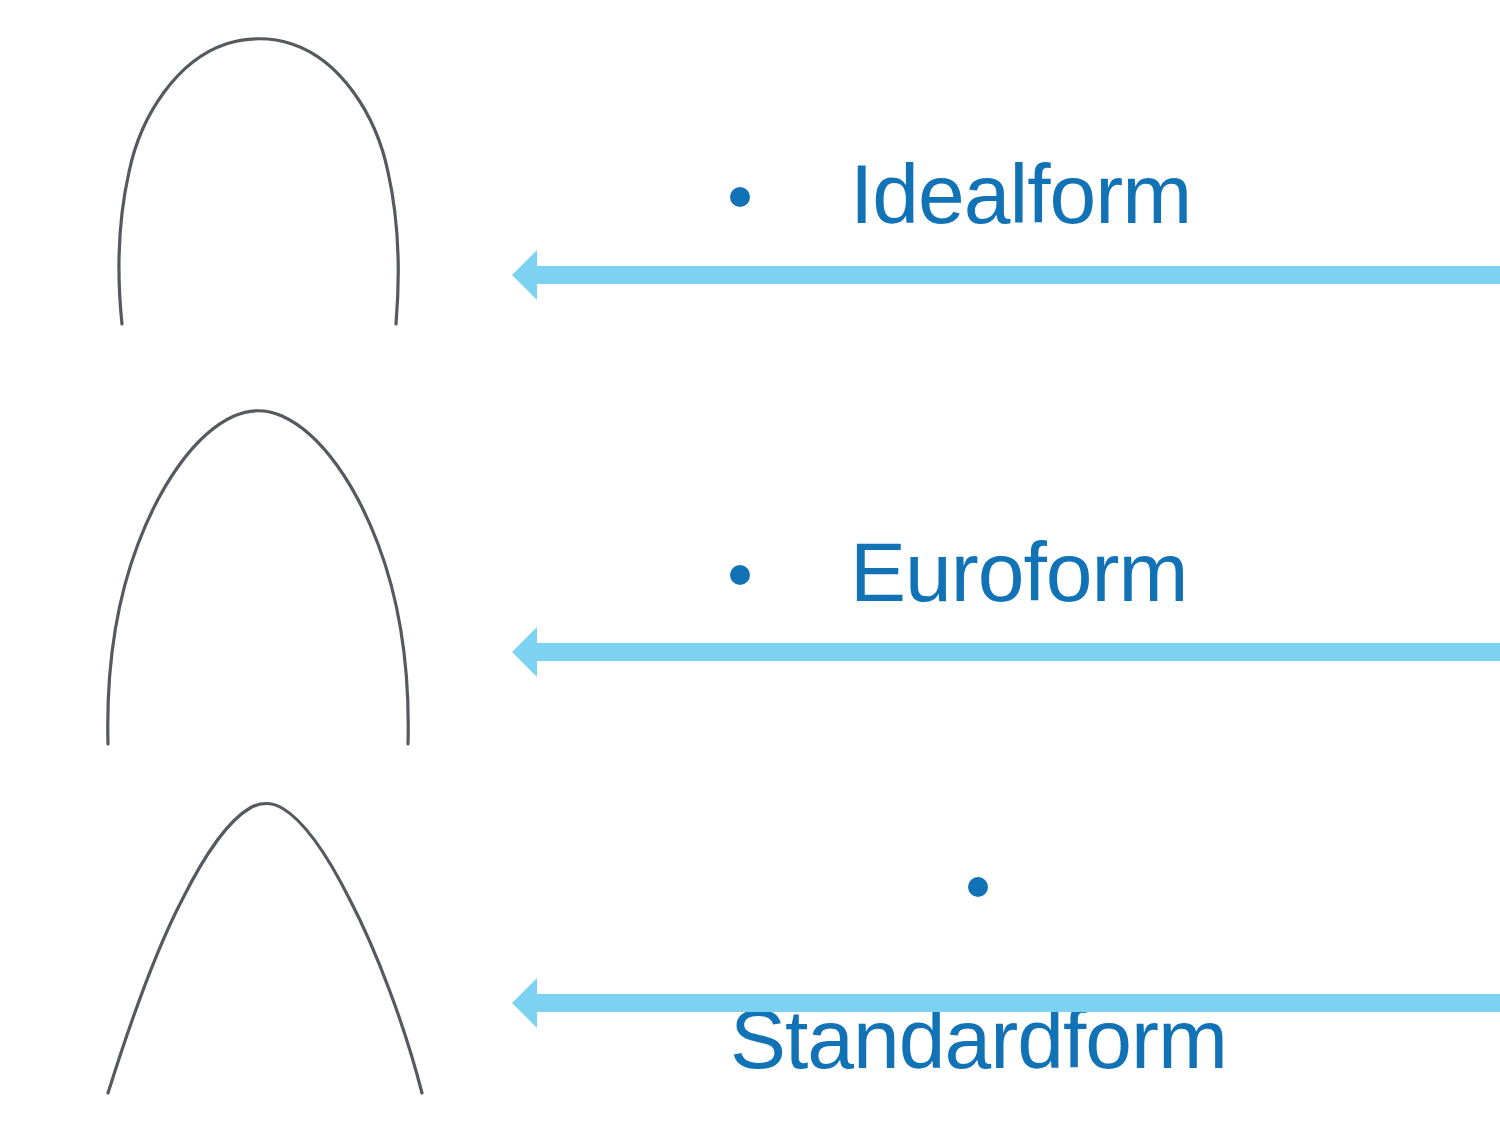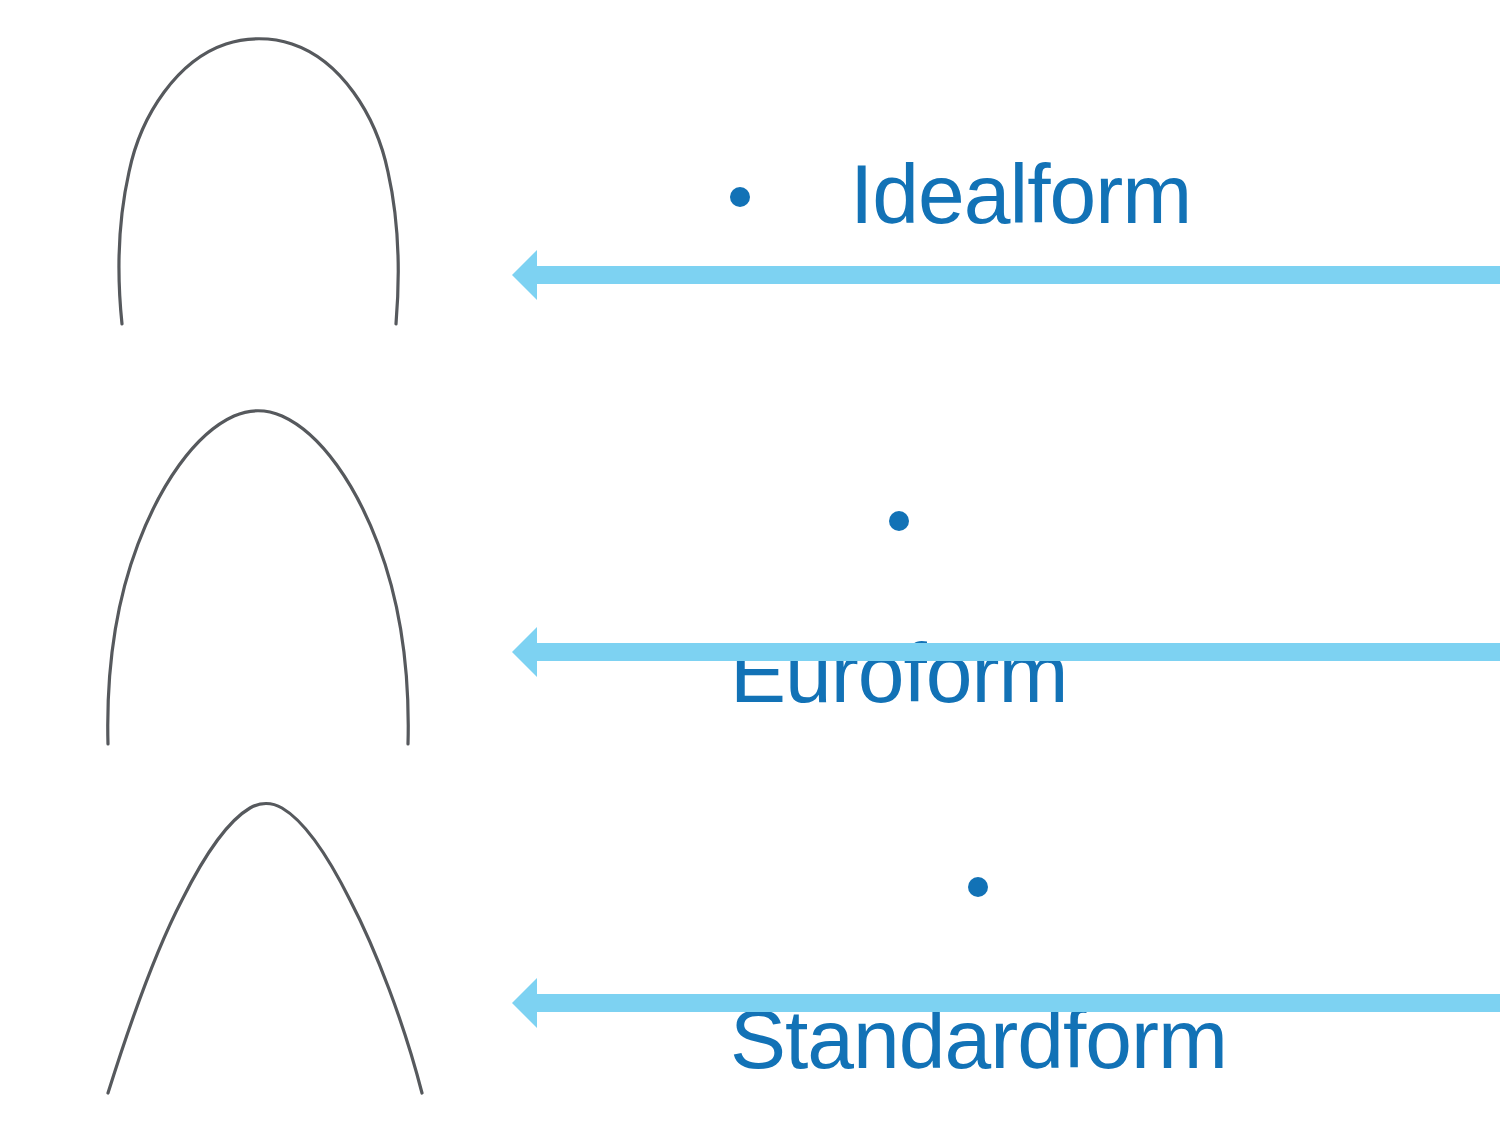--- a/index.html
+++ b/index.html
@@ -33,21 +33,21 @@
   
   .label-row {
     position: absolute;
     left: 730px;
     height: 100px;
     display: flex;
     align-items: center;
     gap: 100px;
   }
   .row-1 { top: 136px; margin-top: 8px; }
-  .row-2 { top: 505px; flex-direction: column; }
+  .row-2 { top: 522px; }
   .row-3 { top: 871px; flex-direction: column; }
   .bullet {
     width: 20px;
     height: 20px;
     border-radius: 50%;
     background: #1272b6;
     flex: 0 0 auto;
     margin-top: 6px;
   }
   .label {

